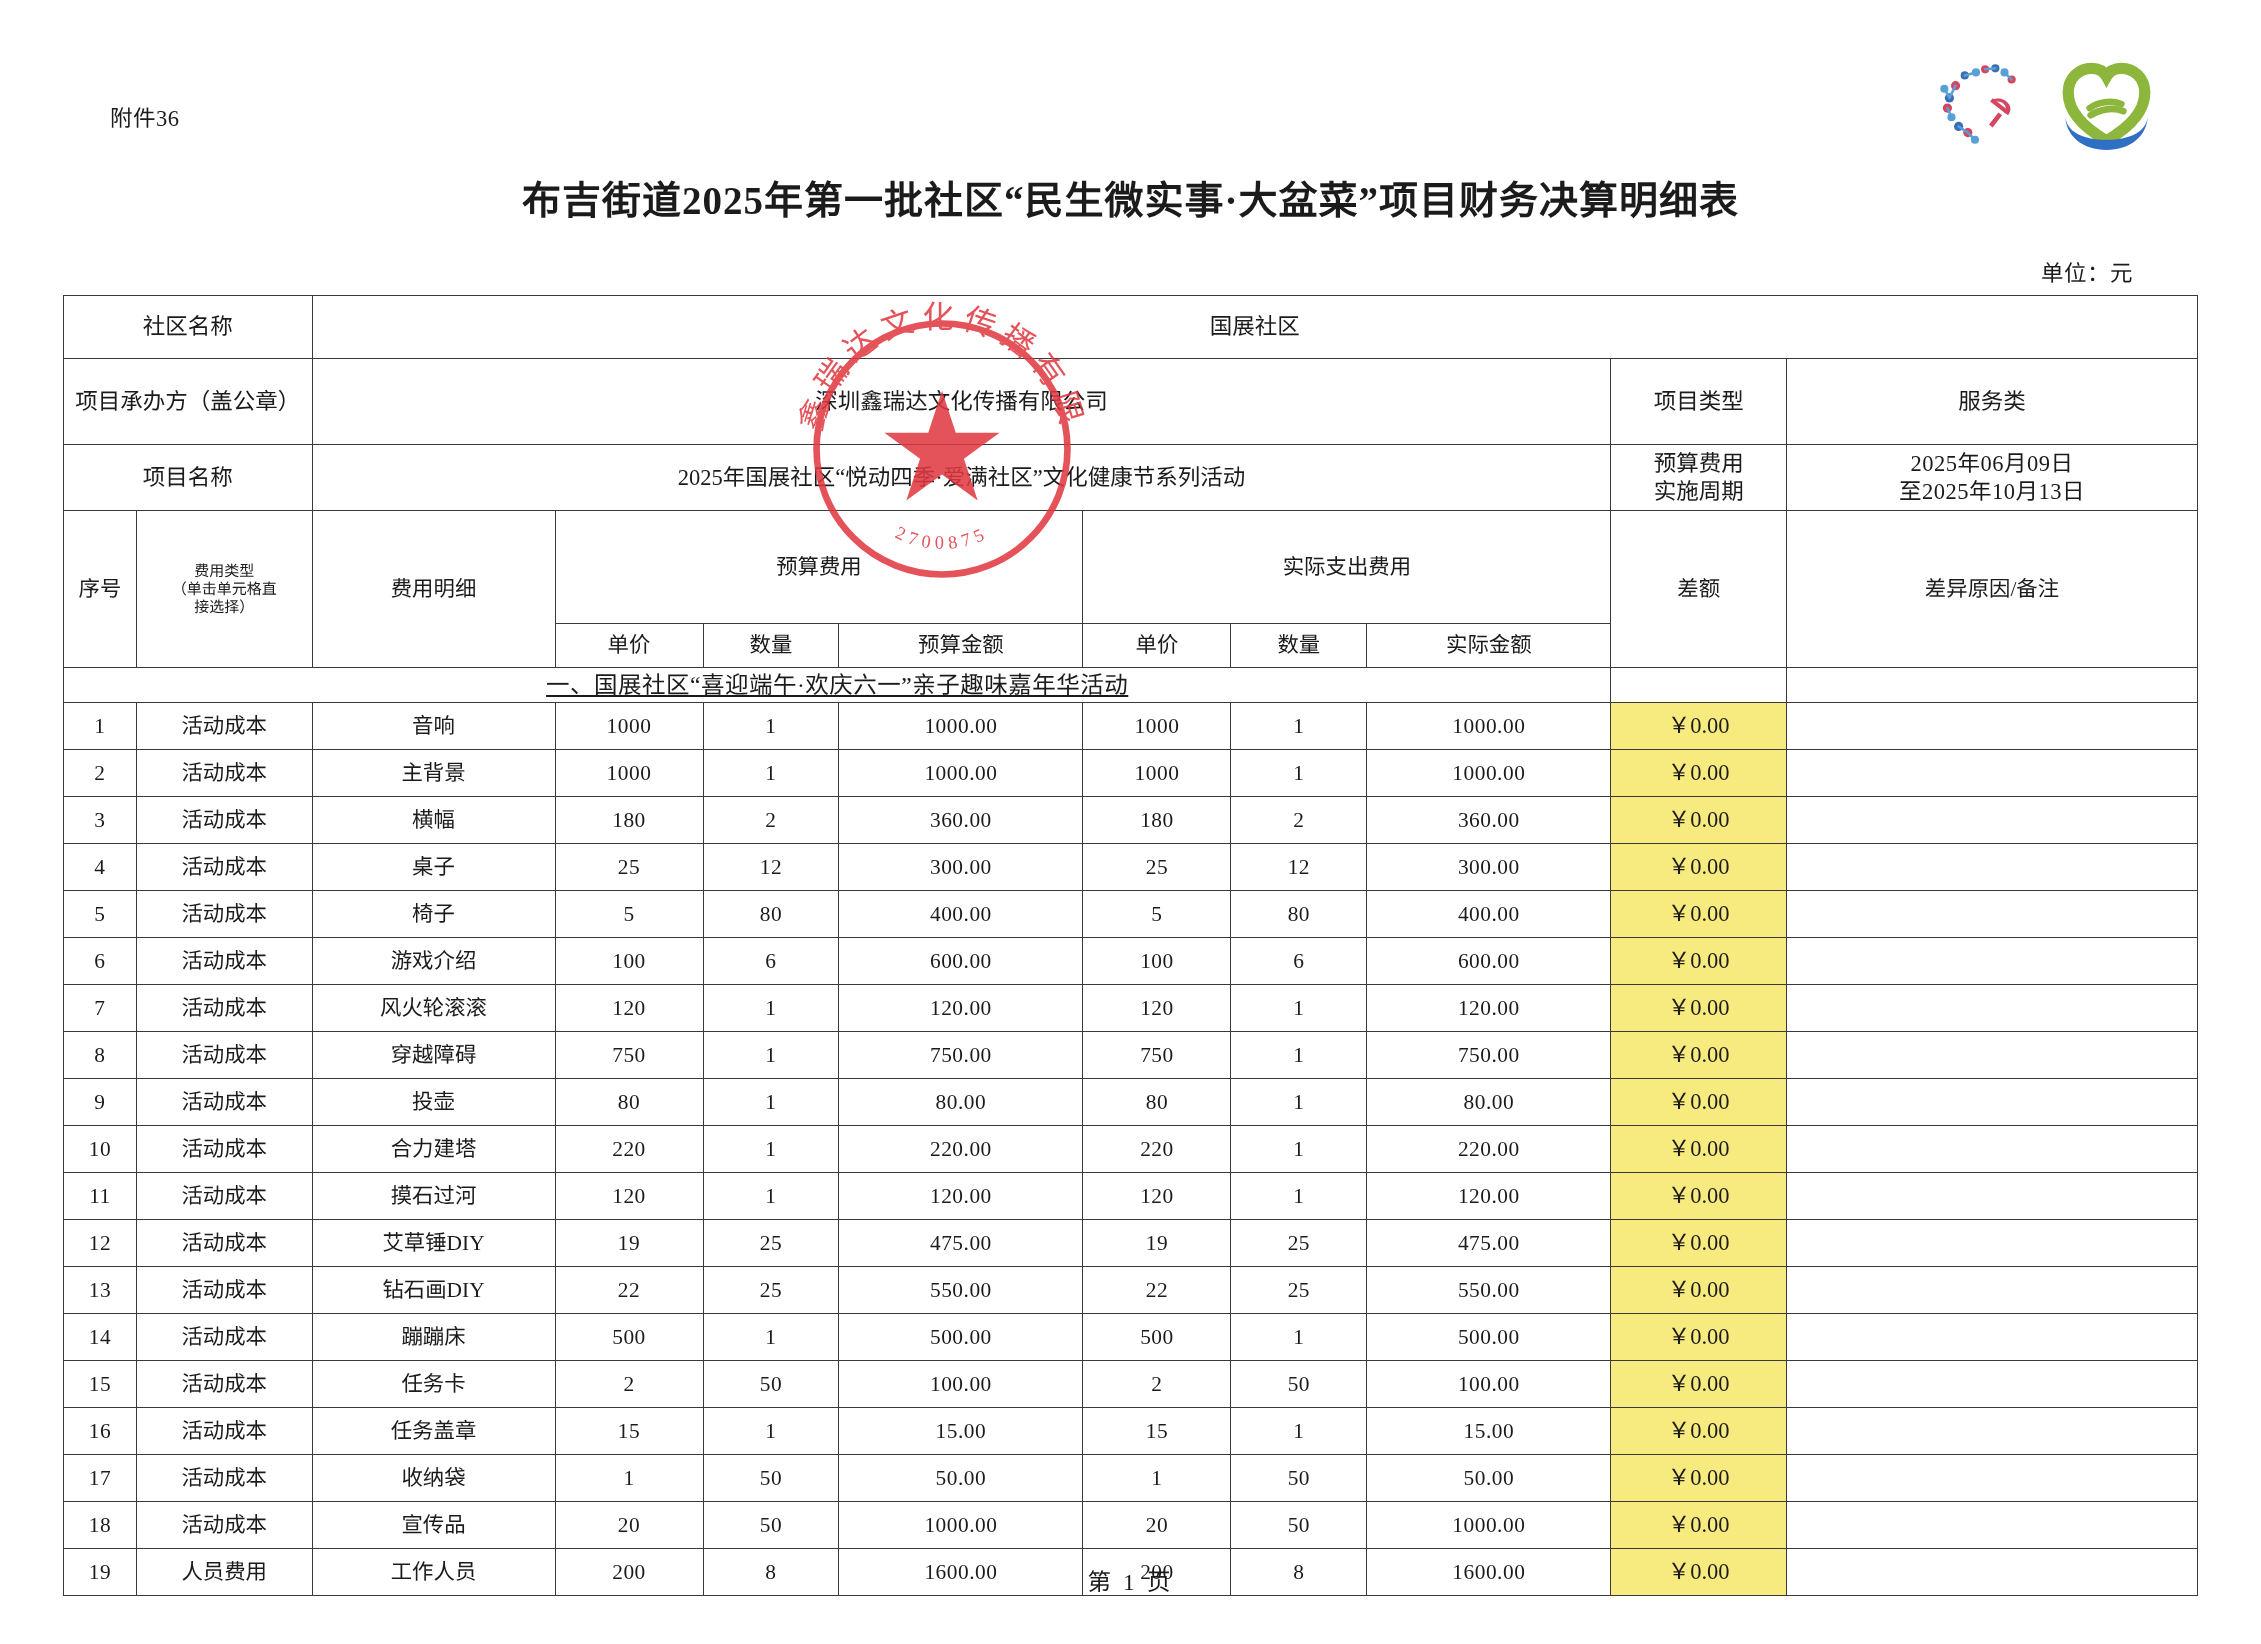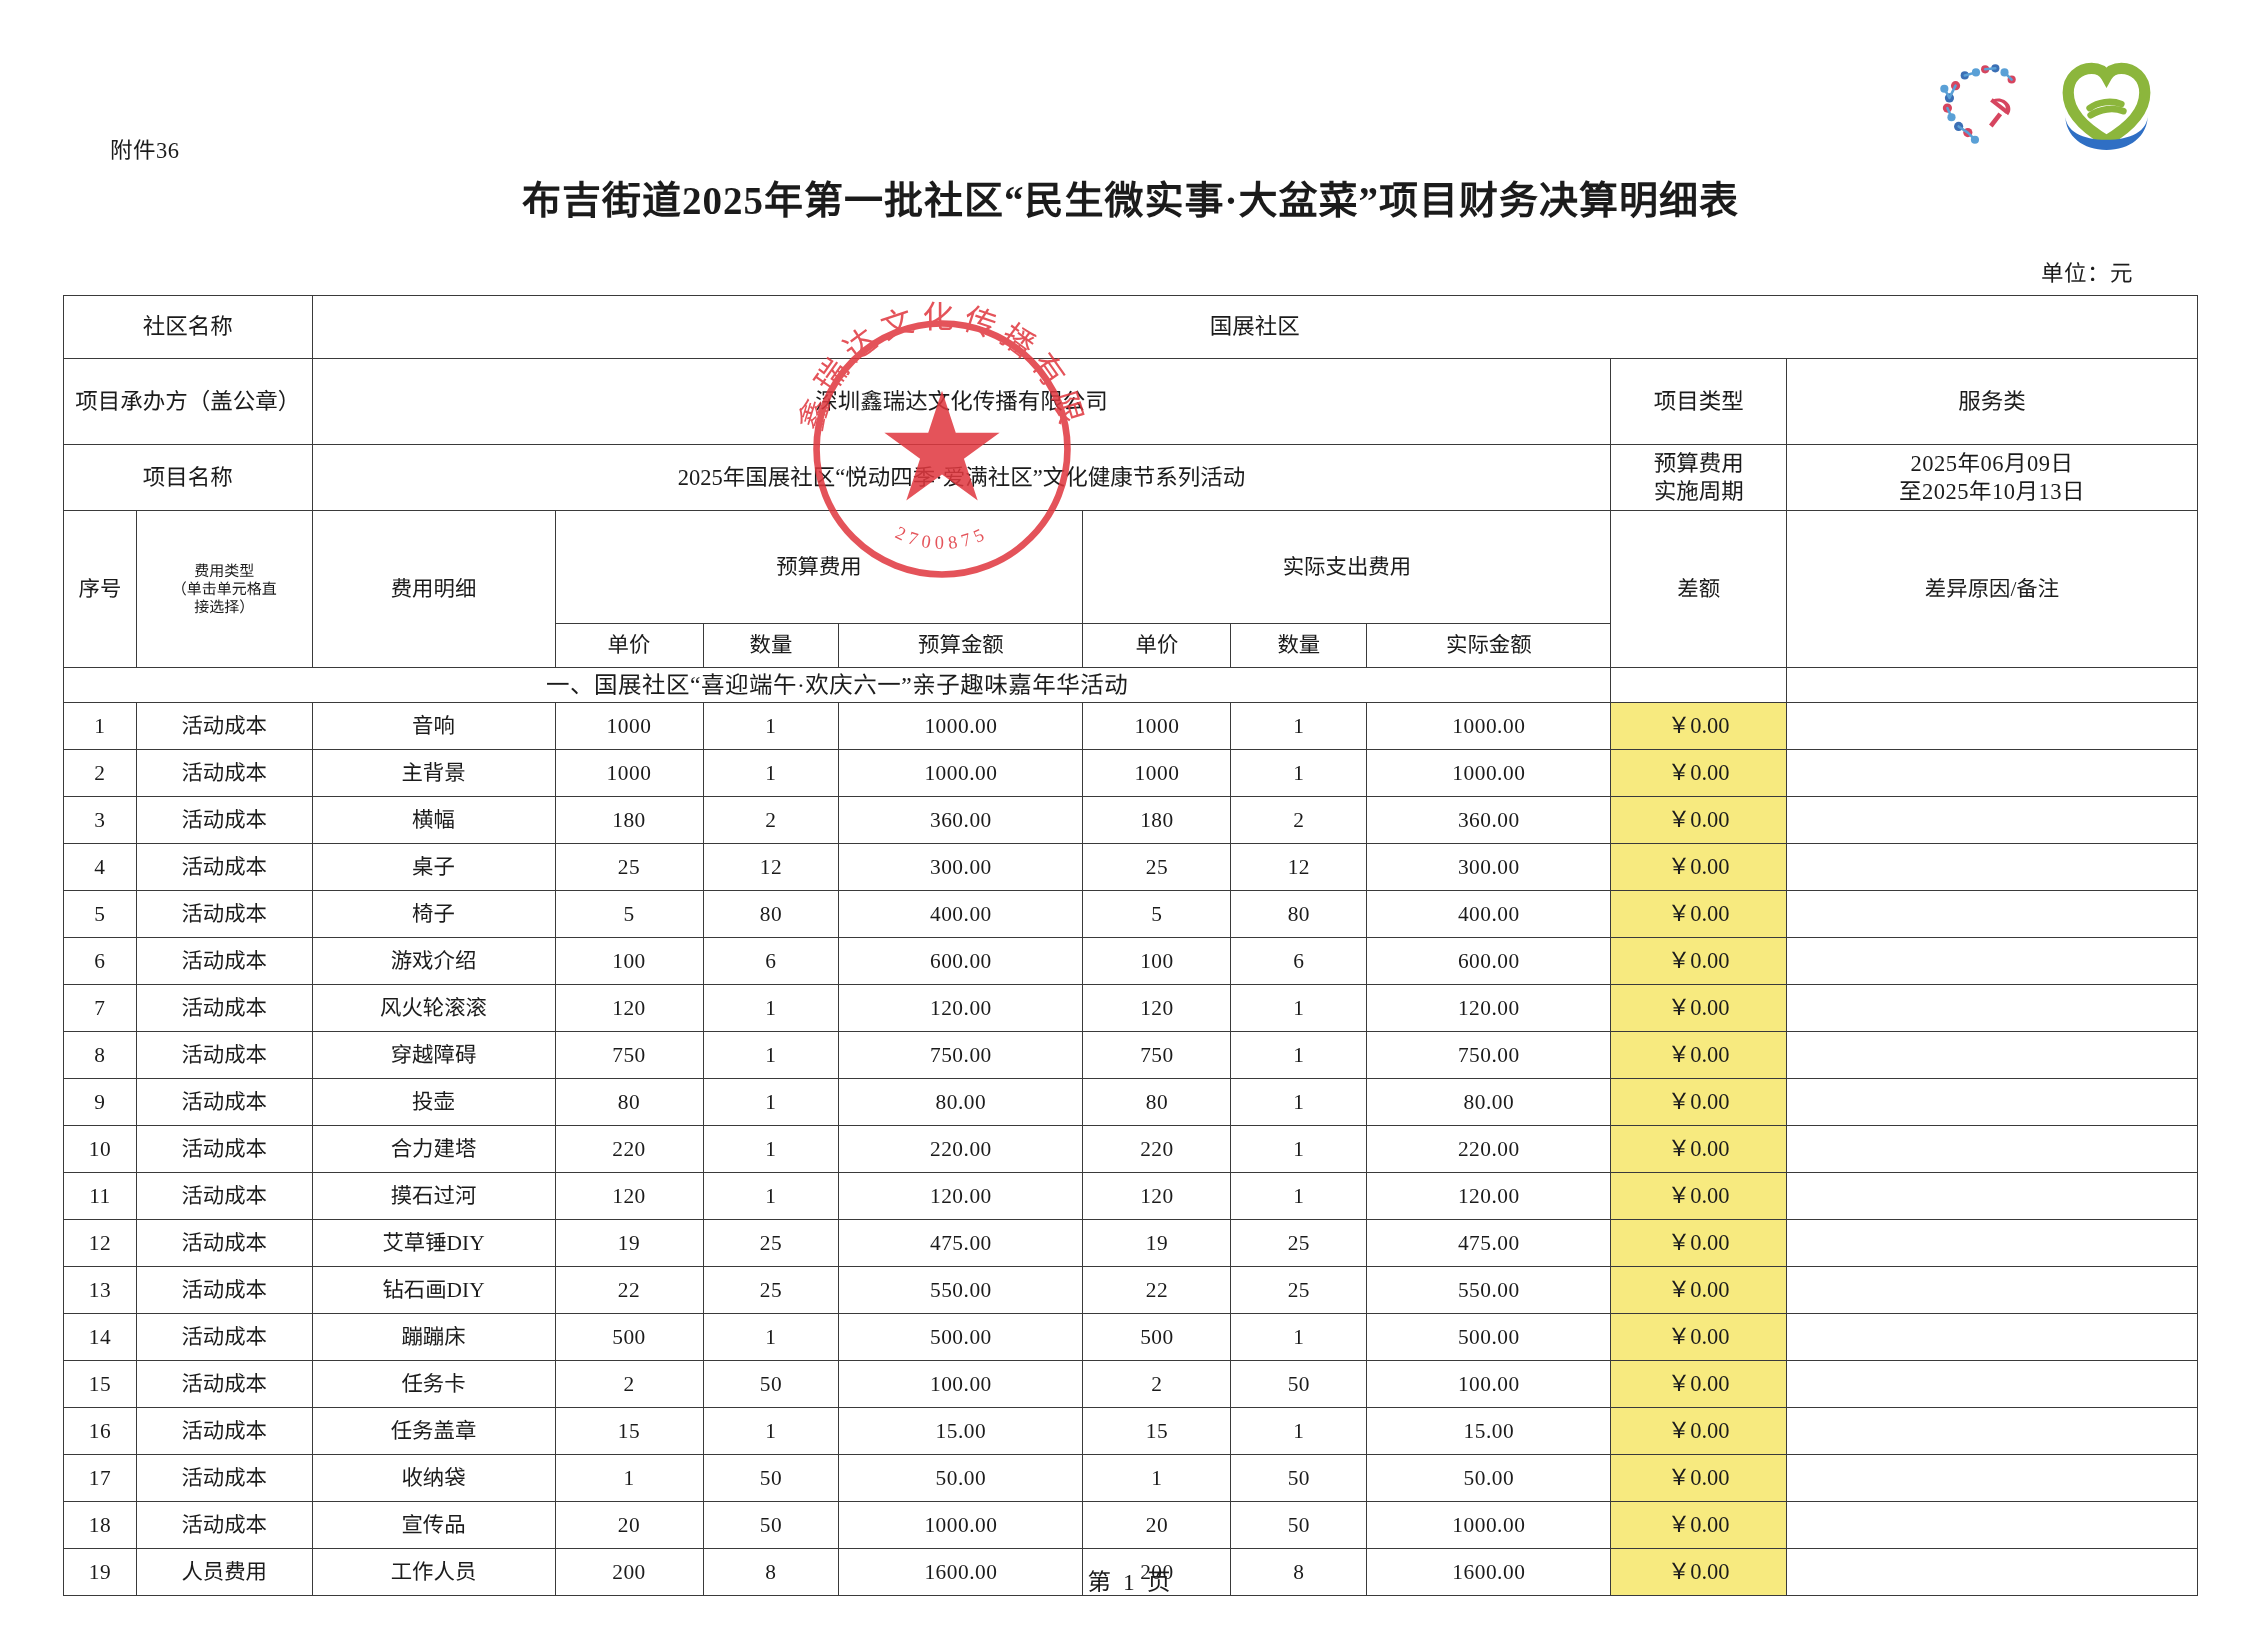--- a/index.html
+++ b/index.html
@@ -10,21 +10,21 @@
     font-family:"Liberation Serif","DejaVu Serif",serif;
     color:#1b1b1b;
     position:relative;
     overflow:hidden;
     -webkit-font-smoothing:antialiased;
   }
   .page{position:relative;width:2261px;height:1644px;box-sizing:border-box;}
 
   
   .attach-no{
-    position:absolute;left:110px;top:132px;
+    position:absolute;left:110px;top:100px;
     font-size:22.5px;letter-spacing:0.5px;white-space:nowrap;
   }
   .logos{
     position:absolute;right:106px;top:55px;
     display:flex;align-items:center;gap:29px;
   }
   .logo-party{width:102px;height:97px;position:relative;}
   .logo-care{width:97px;height:97px;position:relative;}
 
   .doc-title{
@@ -60,21 +60,21 @@
     font-weight:normal;
     line-height:1.22;
     background:transparent;
   }
   .h-label{font-size:22.5px;}
   .r-comm{height:63px;}
   .r-party{height:86px;}
   .r-proj{height:66px;}
   .hdr-tall{height:113px;}
   .hdr-sub{height:44px;}
-  .sec-row{height:35px;}
+  .sec-row{height:35px;text-decoration:underline;}
   .data-row{height:47px;}
 
   .sec-title{
     font-size:23.5px;letter-spacing:0.5px;white-space:nowrap;
   }
   .nowrap{white-space:nowrap;margin-left:32px;}
   .num{font-family:"Liberation Serif","DejaVu Serif",serif;letter-spacing:0.5px;}
   .diff{
     background:#f7ea7f !important;
     font-size:22.5px;

